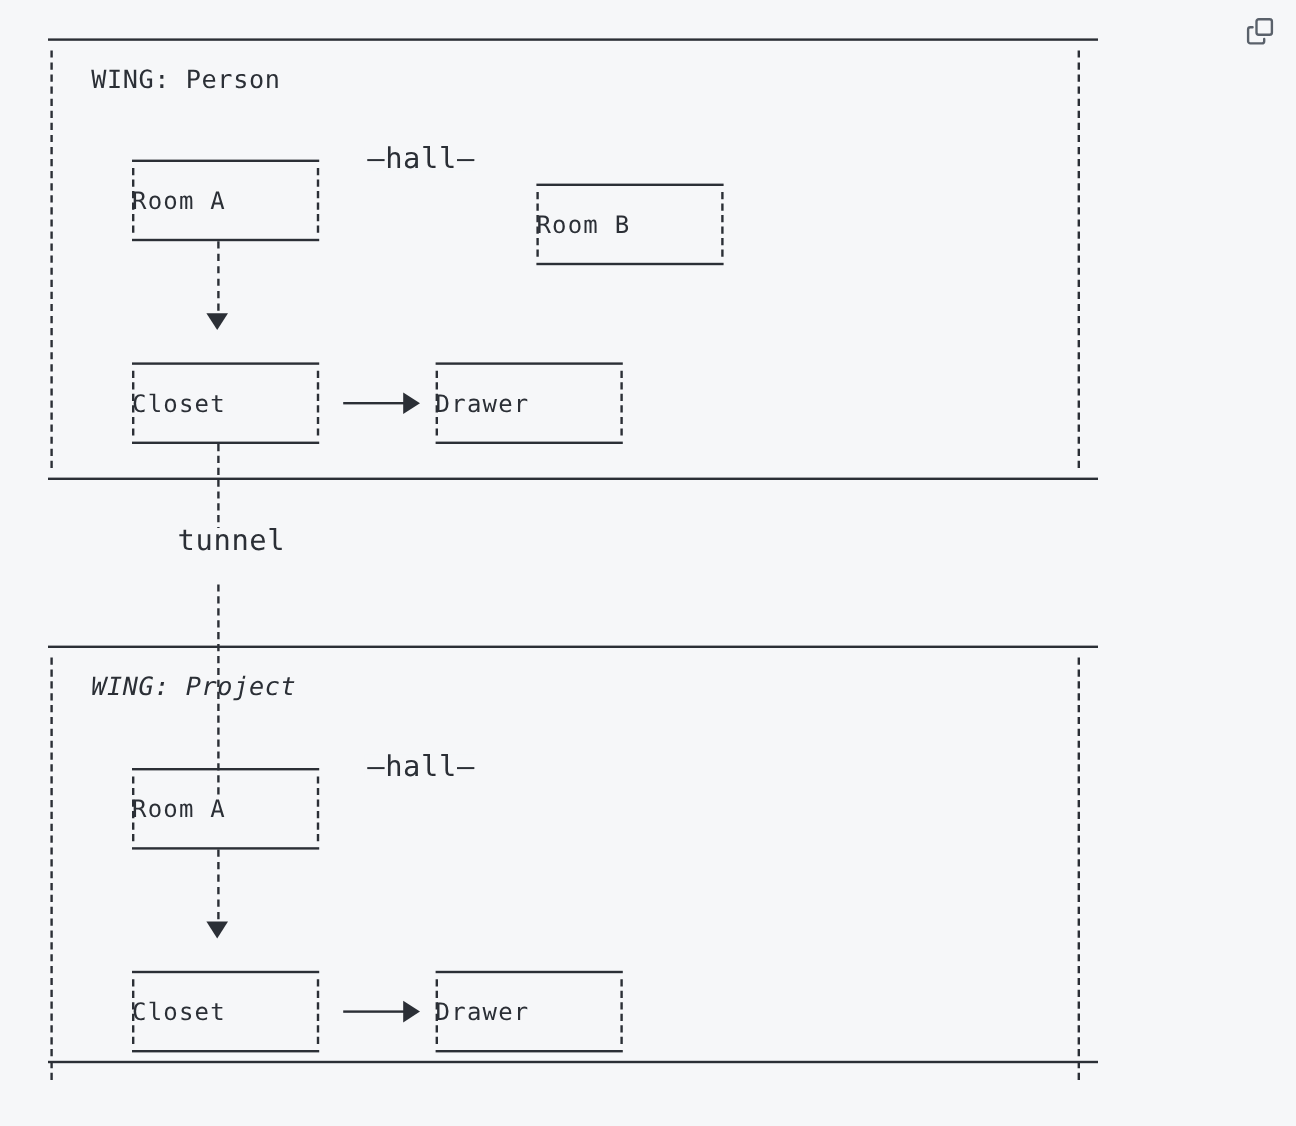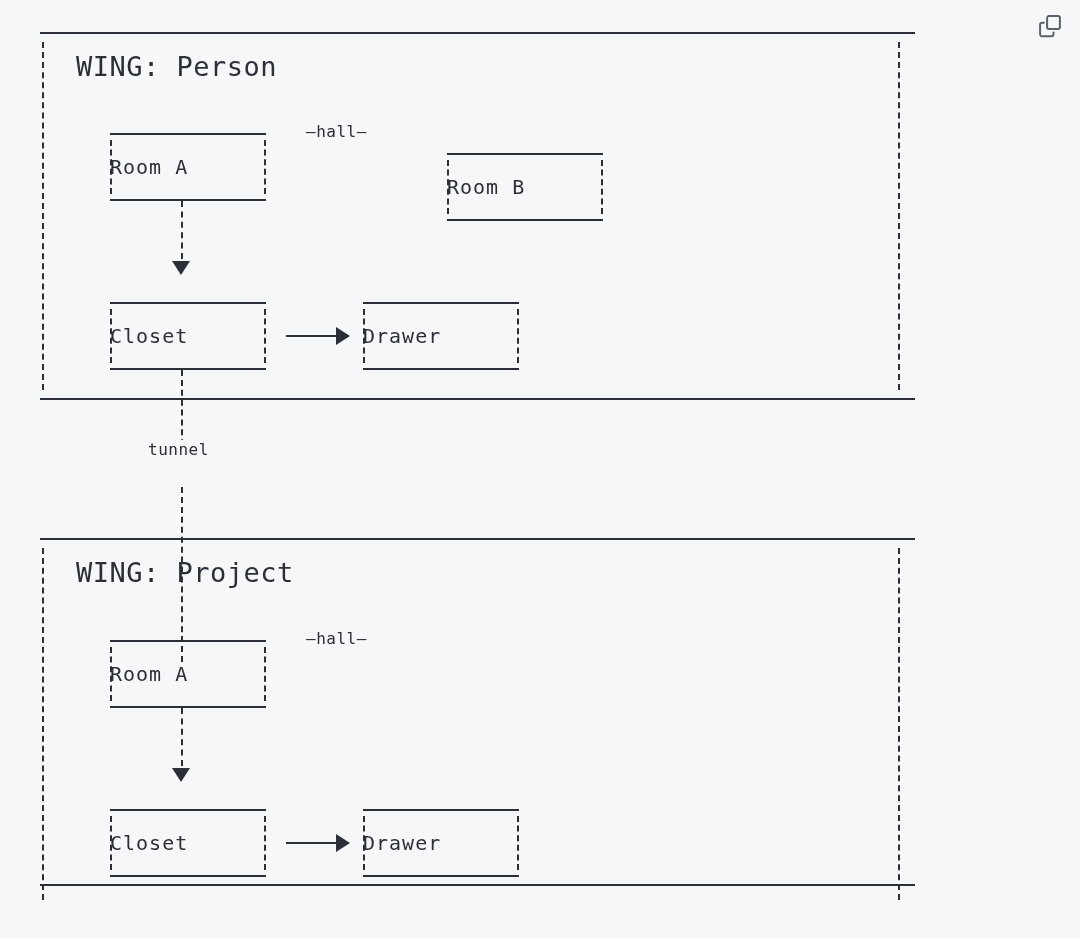--- a/index.html
+++ b/index.html
@@ -47,21 +47,21 @@
 
   
   .wing-side {
     position: absolute;
     width: 0;
     border-left: 2.4px dashed #2b2f36;
   }
 
   .wing-title {
     position: absolute;
-    font-size: 27px;
+    font-size: 21px;
     line-height: 21px;
     letter-spacing: 0.5px;
     white-space: pre;
   }
 
   
   .node {
     position: absolute;
   }
   .node-top, .node-bottom {
@@ -119,21 +119,21 @@
     width: 0;
     height: 0;
     border-top: 9px solid transparent;
     border-bottom: 9px solid transparent;
     border-left: 14px solid #2b2f36;
   }
 
   
   .edge-label {
     position: absolute;
-    font-size: 16px;
+    font-size: 24px;
     line-height: 20px;
     letter-spacing: 0.5px;
     white-space: pre;
     background: #f6f7f9;
     padding: 0 2px;
   }
 </style>
 </head>
 <body>
 
@@ -192,21 +192,21 @@
     <div class="node-bottom"></div>
     <div class="node-left"></div>
     <div class="node-right"></div>
     <div class="node-label">Drawer</div>
   </div>
 
   <div class="vline" style="left:181px; top:370px; height:85px;"></div>
   <div class="edge-label" style="left:146px; top:440px;">tunnel</div>
   <div class="vline" style="left:181px; top:487px; height:175px;"></div>
 
-  <div class="wing" style="left:40px; top:538px; width:875px; height:348px;">
+  <div class="wing" style="left:40px; top:538px; width:875px; height:348px;font-style:italic;">
     <div class="wing-top" style="width:875px;"></div>
     <div class="wing-bottom" style="width:875px;"></div>
     <div class="wing-side" style="left:2px;   top:10px; height:352px;"></div>
     <div class="wing-side" style="left:858px; top:10px; height:352px;"></div>
 
     <div class="wing-title" style="left:36px; top:24px;">WING: Project</div>
   </div>
 
   <div class="edge-label" style="left:304px; top:629px;">—hall—</div>
 

